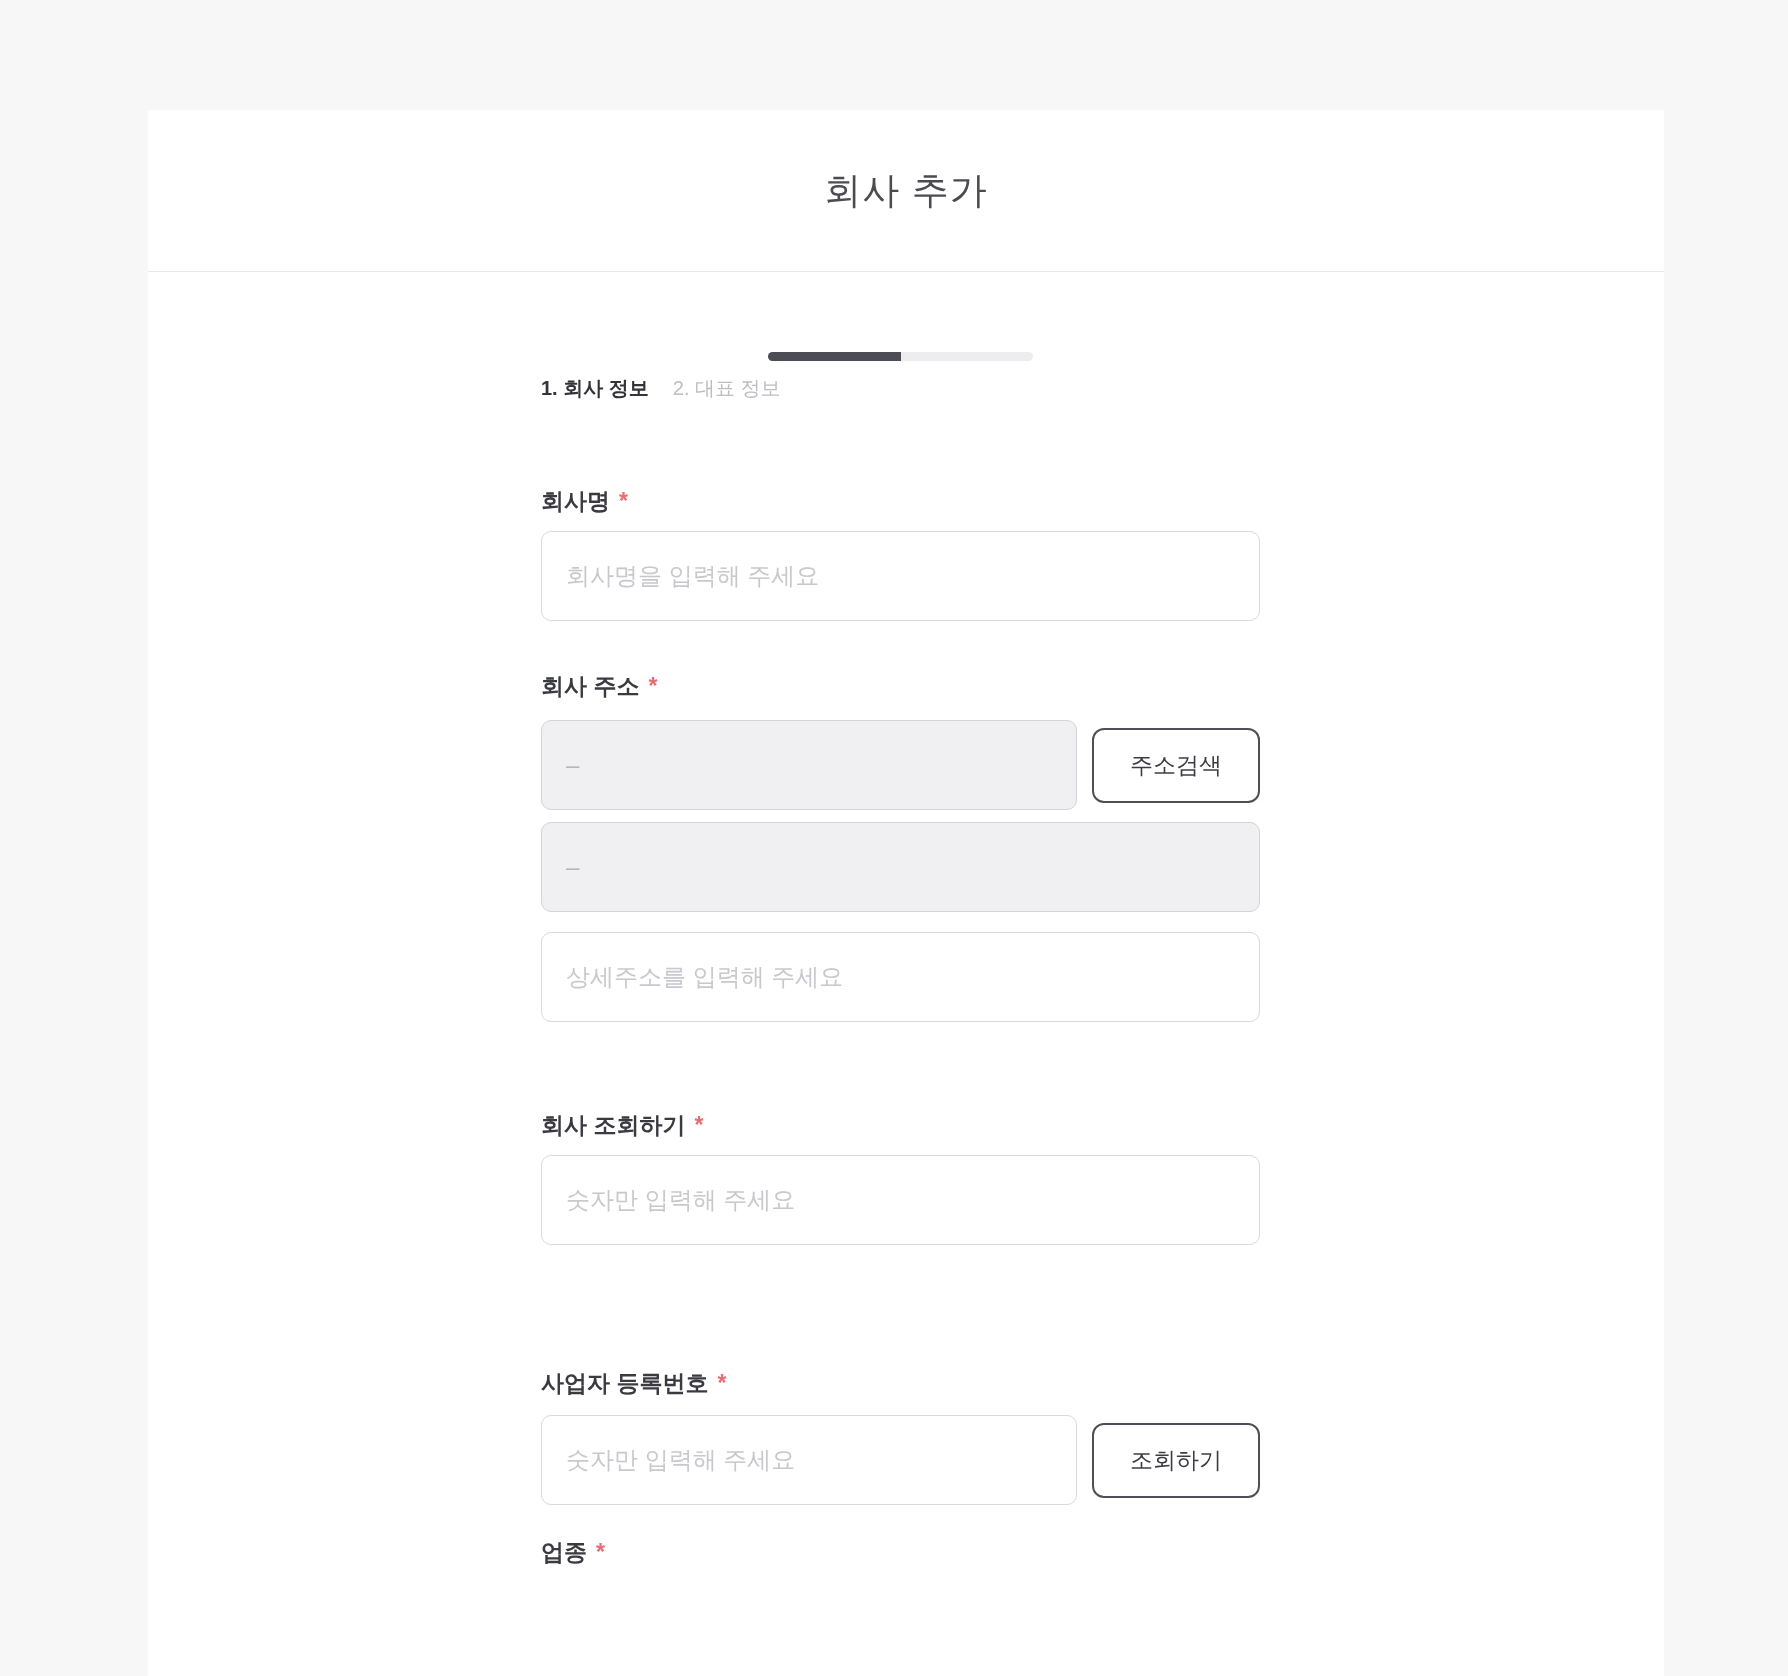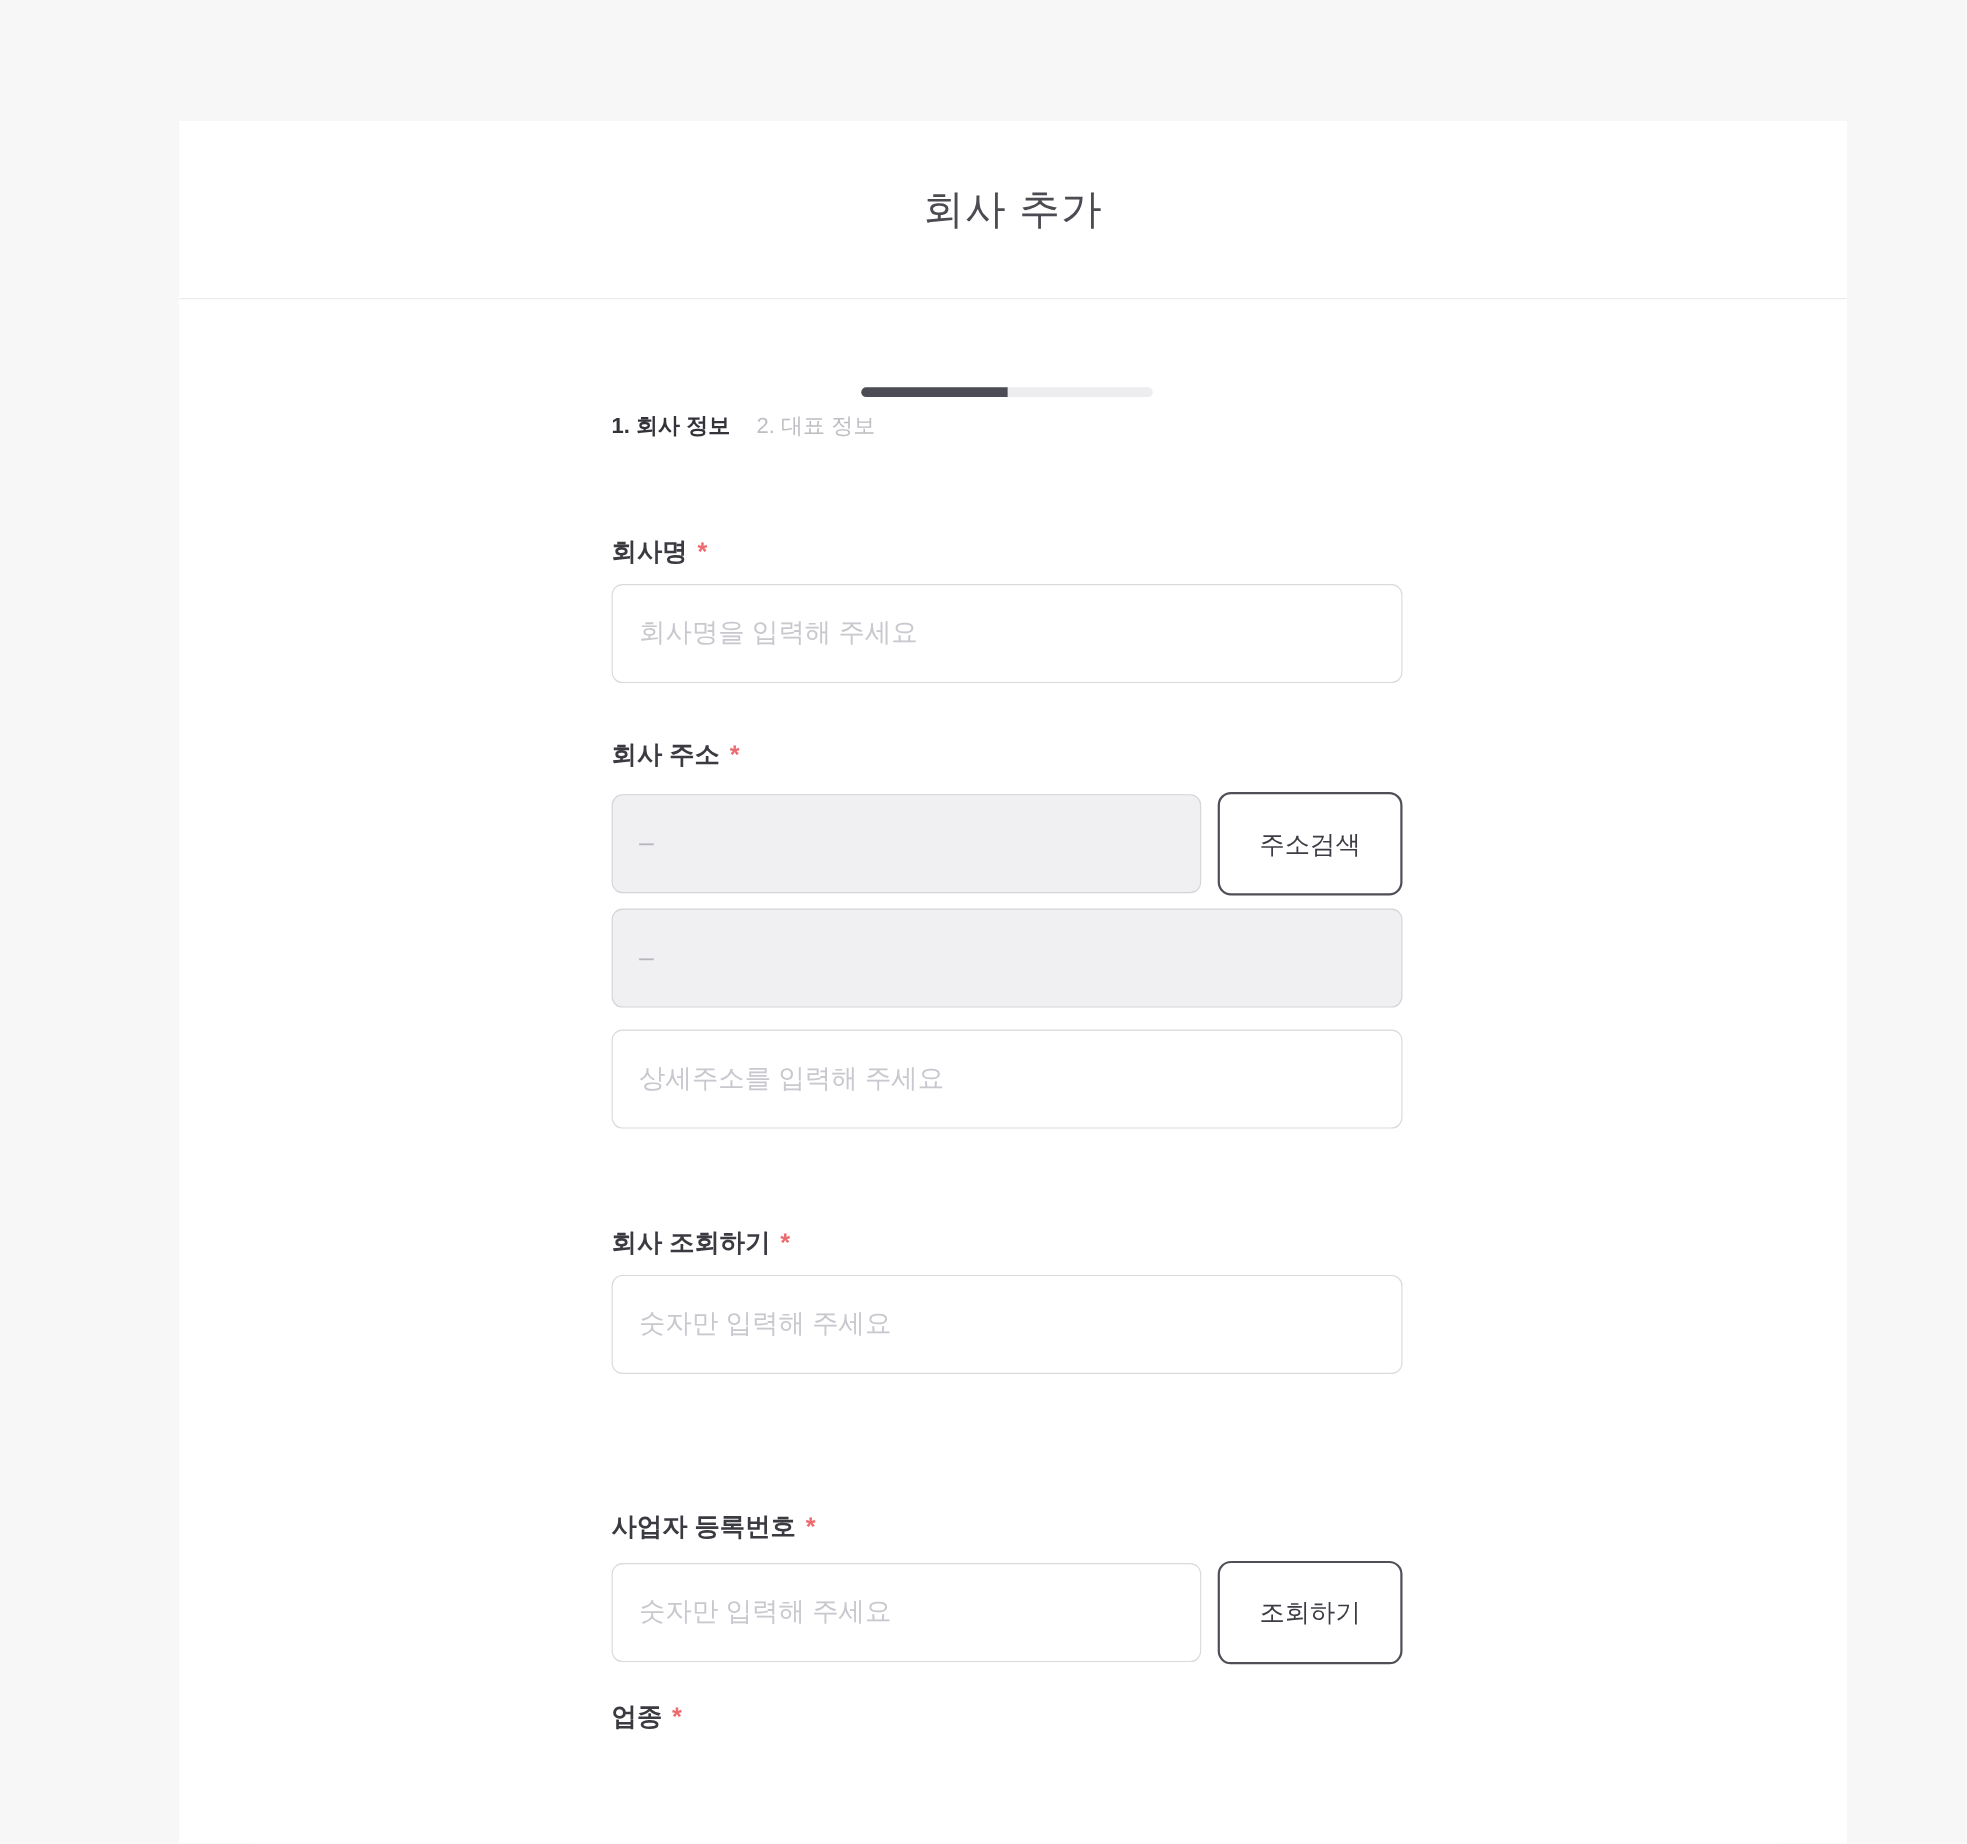--- a/index.html
+++ b/index.html
@@ -5,21 +5,21 @@
   * { margin: 0; padding: 0; box-sizing: border-box; }
   html, body { width: 1788px; height: 1676px; }
   body {
     background: #f7f7f8;
     font-family: "Liberation Sans", sans-serif;
     overflow: hidden;
     position: relative;
   }
   .card {
     position: absolute;
-    left: 163px;
+    left: 148px;
     top: 110px;
     width: 1516px;
     height: 1566px;
     background: #ffffff;
     overflow: hidden;
   }
   .card-header {
     height: 162px;
     display: flex;
     align-items: center;
@@ -89,21 +89,21 @@
     font-family: inherit;
   }
   .input::placeholder { color: #c8c8cf; opacity: 1; }
   .input.disabled { background: #f0f0f3; border-color: #d3d3d8; }
   .input.disabled::placeholder { color: #b6b6bc; }
   .row { display: flex; gap: 15px; align-items: center; }
   .row .input { flex: 1 1 auto; width: auto; }
   .btn {
     flex: 0 0 168px;
     width: 168px;
-    height: 94px;
+    height: 75px;
     background: #ffffff;
     border: 2px solid #4f4f57;
     border-radius: 12px;
     font-size: 23px;
     font-weight: 500;
     color: #3c3c44;
     font-family: inherit;
     cursor: pointer;
   }
   

